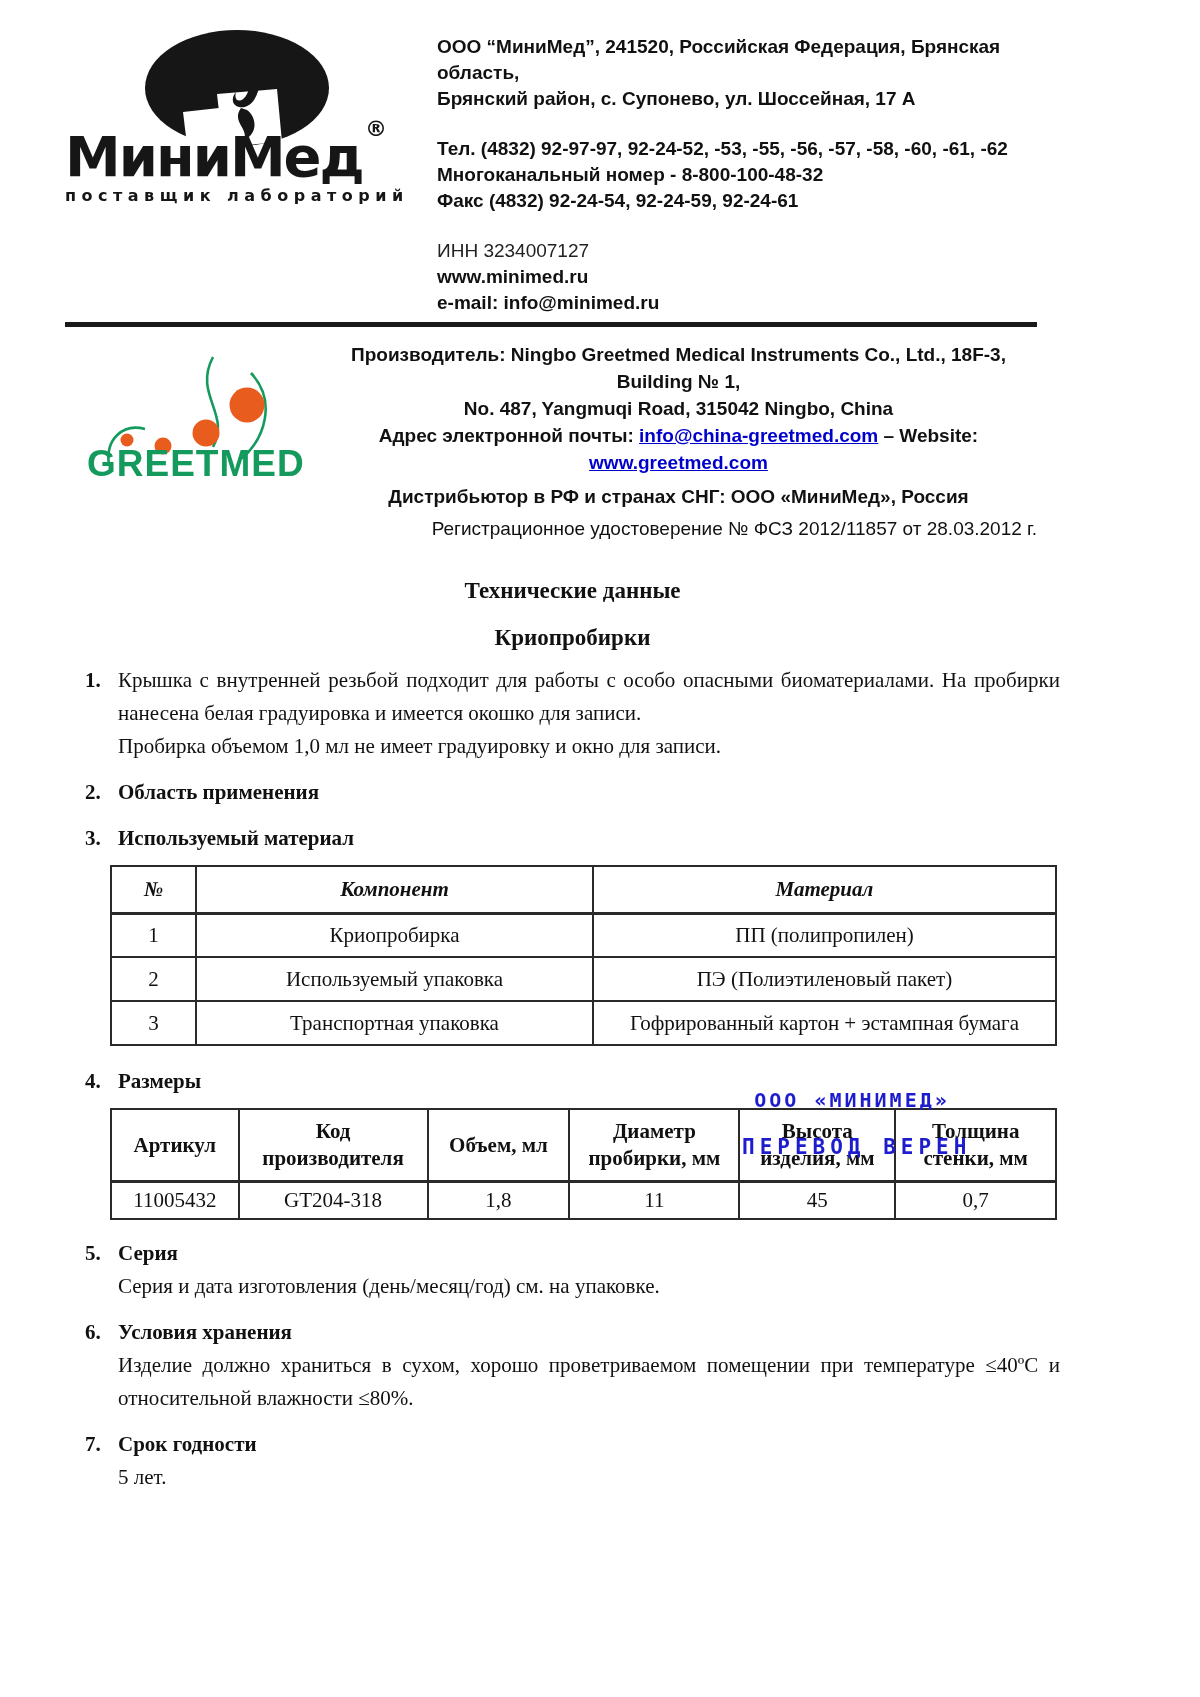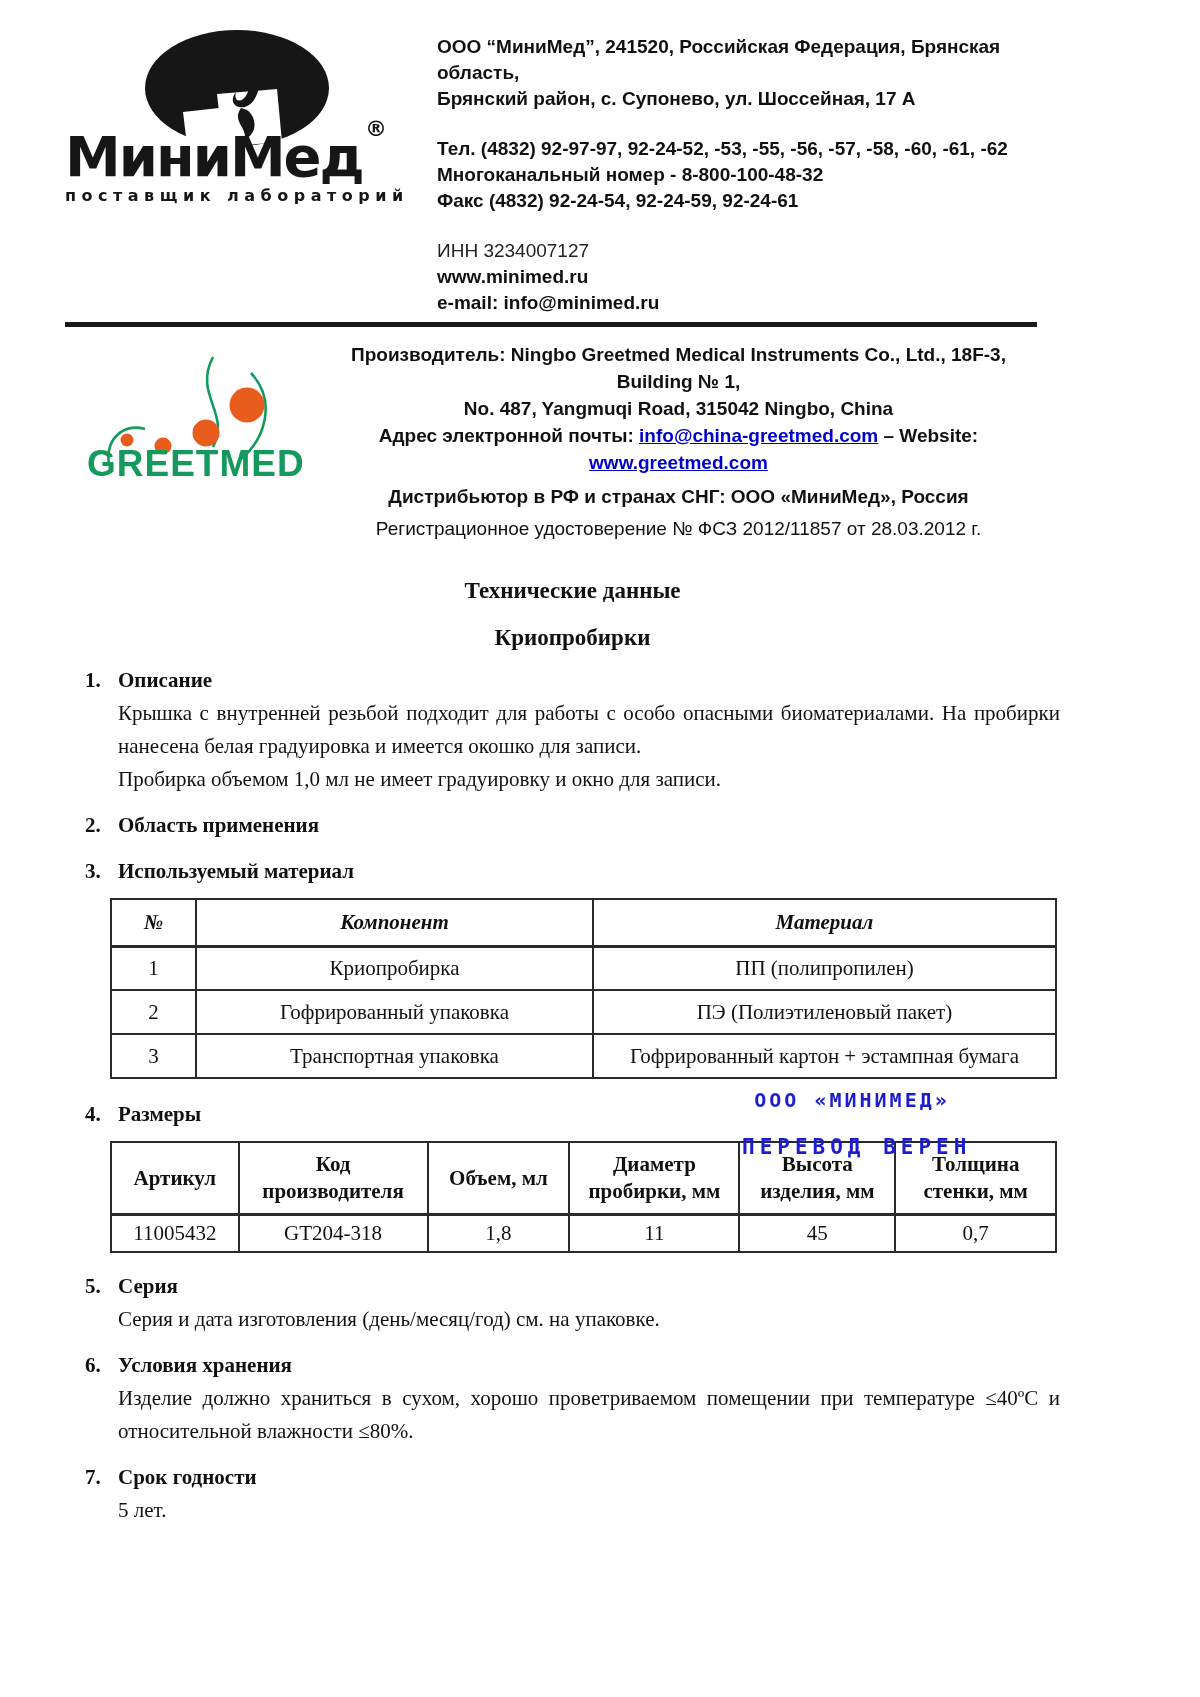--- a/index.html
+++ b/index.html
@@ -15,21 +15,21 @@
   .addr-gap { height: 24px; }
   .inn-row { display: flex; justify-content: space-between; align-items: baseline; flex-direction: column; }
   .inn { font-weight: 400; color: #222; }
   .divider { height: 5px; background: #1a1a1a; margin-top: 6px; }
 
   .header-bottom { display: flex; margin-top: 10px; }
   .greetmed-wrap { width: 255px; padding-top: 6px; font-weight: bold; }
   .producer-block { flex: 1; text-align: center; font-size: 19px; font-weight: bold; line-height: 27px; padding-top: 4px; }
   .producer-block a { color: #0000cc; text-align: right; }
   .distributor { margin-top: 7px; }
-  .registration { margin-top: 5px; font-weight: 400; }
+  .registration { margin-top: 5px; font-weight: 400; text-align: right; }
 
   
   .doc { margin: 8px 140px 0 85px; font-family: "Liberation Serif", serif; }
   .doc-title { text-align: center; font-weight: bold; font-size: 23px; margin-top: 36px; }
   .doc-subtitle { text-align: center; font-weight: bold; font-size: 23px; margin-top: 21px; }
   .section { display: flex; margin-top: 13px; }
   .sec-num { width: 33px; font-weight: bold; font-size: 21px; line-height: 33px; }
   .sec-body { flex: 1; }
   .sec-title { font-weight: bold; font-size: 21px; line-height: 33px; }
   .sec-text { font-size: 21px; line-height: 33px; text-align: justify; }
@@ -115,21 +115,20 @@
     </div>
   </div>
 
   <div class="doc">
     <div class="doc-title">Технические данные</div>
     <div class="doc-subtitle">Криопробирки</div>
 
     <div class="section">
       <div class="sec-num">1.</div>
       <div class="sec-body">
-        <div class="sec-title">Описание</div>
         <div class="sec-text">Крышка с внутренней резьбой подходит для работы с особо опасными биоматериалами. На пробирки нанесена белая градуировка и имеется окошко для записи.</div>
         <div class="sec-text">Пробирка объемом 1,0 мл не имеет градуировку и окно для записи.</div>
       </div>
     </div>
 
     <div class="section">
       <div class="sec-num">2.</div>
       <div class="sec-body">
         <div class="sec-title">Область применения</div>
       </div>
@@ -153,21 +152,21 @@
             </tr>
           </thead>
           <tbody>
             <tr>
               <td>1</td>
               <td>Криопробирка</td>
               <td>ПП (полипропилен)</td>
             </tr>
             <tr>
               <td>2</td>
-              <td>Гофрированный упаковка</td>
+              <td>Используемый упаковка</td>
               <td>ПЭ (Полиэтиленовый пакет)</td>
             </tr>
             <tr>
               <td>3</td>
               <td>Транспортная упаковка</td>
               <td>Гофрированный картон + эстампная бумага</td>
             </tr>
           </tbody>
         </table>
       </div>

